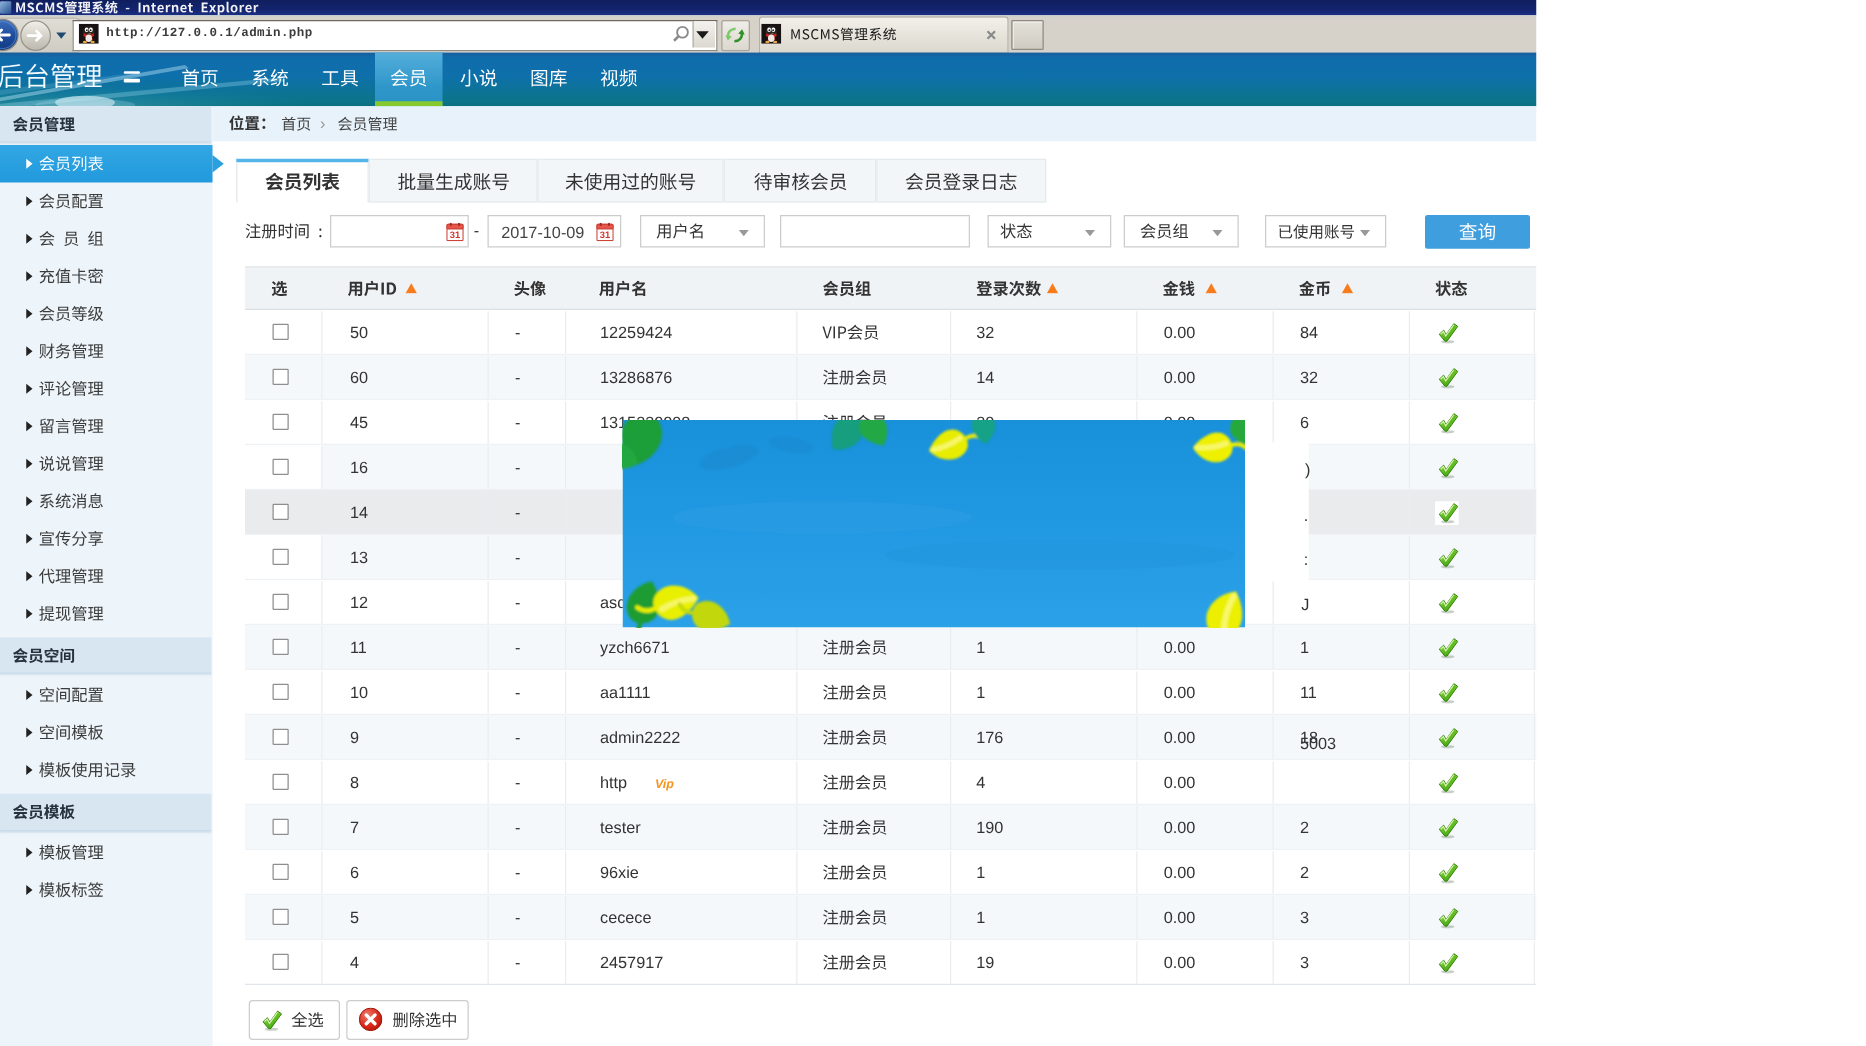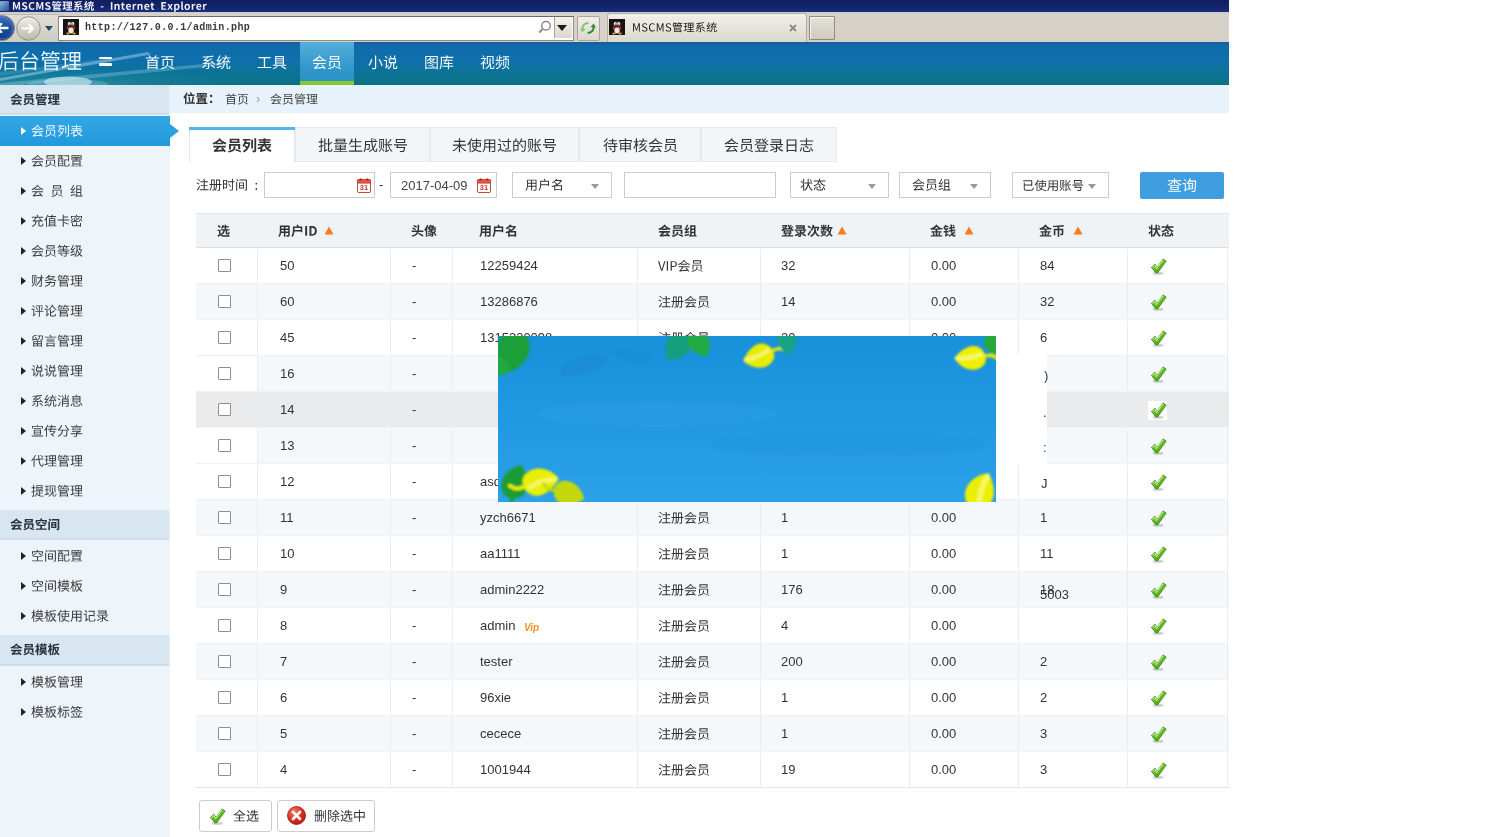--- a/index.html
+++ b/index.html
@@ -666,21 +666,21 @@
     <div style="position:absolute;left:264px;top:172px;width:111px;height:26px;background:#fff;border:1px solid #ccc;box-sizing:border-box"></div>
     <svg style="position:absolute;left:357px;top:178px" width="14" height="15" viewBox="0 0 14 15">
 <rect x="0.5" y="1.5" width="13" height="13" fill="#fff" stroke="#cc4438" rx="1"></rect>
 <rect x="0.5" y="1.5" width="13" height="3.6" fill="#e8554a" stroke="#cc4438" rx="1"></rect>
 <rect x="2.8" y="0.2" width="1.6" height="2.6" fill="#9b2d24" rx="0.8"></rect>
 <rect x="9.4" y="0.2" width="1.6" height="2.6" fill="#9b2d24" rx="0.8"></rect>
 <text x="7" y="12.2" font-family="Liberation Sans" font-size="7.5" font-weight="bold" fill="#d2352a" text-anchor="middle">31</text>
 </svg>
     <div style="position:absolute;font-family:'Liberation Sans',sans-serif;font-size:13px;color:#333;font-weight:normal;white-space:pre;line-height:20px;top:175.2px;left:379px">-</div>
     <div style="position:absolute;left:390px;top:172px;width:107px;height:26px;background:#fff;border:1px solid #ccc;box-sizing:border-box"></div>
-    <div style="position:absolute;font-family:'Liberation Sans',sans-serif;font-size:13px;color:#444;font-weight:normal;white-space:pre;line-height:20px;top:175.8px;left:401px">2017-04-09</div>
+    <div style="position:absolute;font-family:'Liberation Sans',sans-serif;font-size:13px;color:#444;font-weight:normal;white-space:pre;line-height:20px;top:175.8px;left:401px">2017-10-09</div>
     <svg style="position:absolute;left:477px;top:178px" width="14" height="15" viewBox="0 0 14 15">
 <rect x="0.5" y="1.5" width="13" height="13" fill="#fff" stroke="#cc4438" rx="1"></rect>
 <rect x="0.5" y="1.5" width="13" height="3.6" fill="#e8554a" stroke="#cc4438" rx="1"></rect>
 <rect x="2.8" y="0.2" width="1.6" height="2.6" fill="#9b2d24" rx="0.8"></rect>
 <rect x="9.4" y="0.2" width="1.6" height="2.6" fill="#9b2d24" rx="0.8"></rect>
 <text x="7" y="12.2" font-family="Liberation Sans" font-size="7.5" font-weight="bold" fill="#d2352a" text-anchor="middle">31</text>
 </svg>
     <div style="position:absolute;left:512px;top:172px;width:100px;height:26px;background:#fff;border:1px solid #ccc;box-sizing:border-box"></div>
     <svg style="position:absolute;left:525.0px;top:175.2px;overflow:visible" width="39" height="20">
       <g fill="#333" transform="translate(0,14.69) scale(0.06500,-0.06500)">
@@ -1264,21 +1264,21 @@
     <div style="position:absolute;left:760px;top:609px;width:1px;height:34px;background:#e9edf0"></div>
     <div style="position:absolute;left:909px;top:609px;width:1px;height:34px;background:#e9edf0"></div>
     <div style="position:absolute;left:1018px;top:609px;width:1px;height:34px;background:#e9edf0"></div>
     <div style="position:absolute;left:1127px;top:609px;width:1px;height:34px;background:#e9edf0"></div>
     <div style="position:absolute;left:1227px;top:609px;width:1px;height:34px;background:#e9edf0"></div>
     <div style="position:absolute;left:1328px;top:609px;width:1px;height:34px;background:#e9edf0"></div>
     <div style="position:absolute;left:1428px;top:609px;width:1px;height:34px;background:#e9edf0"></div>
     <div style="position:absolute;left:218px;top:619.0px;width:13px;height:13px;background:#fff;border:1px solid #8e8e8e;box-sizing:border-box;border-radius:1px"></div>
     <div style="position:absolute;font-family:'Liberation Sans',sans-serif;font-size:13px;color:#333;font-weight:normal;white-space:pre;line-height:20px;top:616.2px;left:280px">8</div>
     <div style="position:absolute;font-family:'Liberation Sans',sans-serif;font-size:13px;color:#333;font-weight:normal;white-space:pre;line-height:20px;top:616.2px;left:412px">-</div>
-    <div style="position:absolute;font-family:'Liberation Sans',sans-serif;font-size:13px;color:#333;font-weight:normal;white-space:pre;line-height:20px;top:616.2px;left:480px">admin</div>
+    <div style="position:absolute;font-family:'Liberation Sans',sans-serif;font-size:13px;color:#333;font-weight:normal;white-space:pre;line-height:20px;top:616.2px;left:480px">http</div>
     <div style="position:absolute;left:524px;top:622px;font-family:'Liberation Sans';font-size:10px;font-weight:bold;font-style:italic;color:#f7941d;text-shadow:0 0 1px #fff">Vip</div>
     <svg style="position:absolute;left:658.0px;top:616.2px;overflow:visible" width="52" height="20">
       <g fill="#333" transform="translate(0,14.69) scale(0.06500,-0.06500)">
         <use href="#n6ce8" x="0"></use>
         <use href="#n518c" x="200"></use>
         <use href="#n4f1a" x="400"></use>
         <use href="#n5458" x="600"></use>
       </g>
     </svg>
     <div style="position:absolute;font-family:'Liberation Sans',sans-serif;font-size:13px;color:#333;font-weight:normal;white-space:pre;line-height:20px;top:616.2px;left:781px">4</div>
@@ -1320,21 +1320,21 @@
     <div style="position:absolute;font-family:'Liberation Sans',sans-serif;font-size:13px;color:#333;font-weight:normal;white-space:pre;line-height:20px;top:652.2px;left:412px">-</div>
     <div style="position:absolute;font-family:'Liberation Sans',sans-serif;font-size:13px;color:#333;font-weight:normal;white-space:pre;line-height:20px;top:652.2px;left:480px">tester</div>
     <svg style="position:absolute;left:658.0px;top:652.2px;overflow:visible" width="52" height="20">
       <g fill="#333" transform="translate(0,14.69) scale(0.06500,-0.06500)">
         <use href="#n6ce8" x="0"></use>
         <use href="#n518c" x="200"></use>
         <use href="#n4f1a" x="400"></use>
         <use href="#n5458" x="600"></use>
       </g>
     </svg>
-    <div style="position:absolute;font-family:'Liberation Sans',sans-serif;font-size:13px;color:#333;font-weight:normal;white-space:pre;line-height:20px;top:652.2px;left:781px">200</div>
+    <div style="position:absolute;font-family:'Liberation Sans',sans-serif;font-size:13px;color:#333;font-weight:normal;white-space:pre;line-height:20px;top:652.2px;left:781px">190</div>
     <div style="position:absolute;font-family:'Liberation Sans',sans-serif;font-size:13px;color:#333;font-weight:normal;white-space:pre;line-height:20px;top:652.2px;left:931px">0.00</div>
     <div style="position:absolute;font-family:'Liberation Sans',sans-serif;font-size:13px;color:#333;font-weight:normal;white-space:pre;line-height:20px;top:652.2px;left:1040px">2</div>
     <svg style="position:absolute;left:1150px;top:653.5px" width="17" height="17" viewBox="0 0 17 17">
 <ellipse cx="8.2" cy="15.4" rx="5.4" ry="1.3" fill="#8fa08f" opacity="0.5"></ellipse>
 <path d="M1.4 9.4 L4.9 6.1 L6.9 9.6 L13.1 0.9 L16.2 3.1 L7.6 14.9 L5.9 14.9 Z" fill="url(#ggrad)" stroke="#39850e" stroke-width="0.8" stroke-linejoin="round"></path>
 <path d="M13.2 2 L15 3.3 L7.1 14 L6.4 13.6 Z" fill="#5cb91e" opacity="0.7"></path>
 <path d="M2.5 9.3 L4.7 7.2 L6.6 10.6 L13 1.8" fill="none" stroke="#dcf7b4" stroke-width="1" opacity="0.95"></path>
 </svg>
     <svg style="position:absolute;left:1252px;top:655.0px" width="15" height="15" viewBox="0 0 15 15">
 <path d="M2.9 0.8 L7.5 5.4 L12.1 0.8 L14.2 2.9 L9.6 7.5 L14.2 12.1 L12.1 14.2 L7.5 9.6 L2.9 14.2 L0.8 12.1 L5.4 7.5 L0.8 2.9 Z" fill="url(#rgrad)" stroke="#8e130b" stroke-width="0.7" stroke-linejoin="round"></path>
@@ -1443,21 +1443,21 @@
     <div style="position:absolute;left:760px;top:753px;width:1px;height:34px;background:#e9edf0"></div>
     <div style="position:absolute;left:909px;top:753px;width:1px;height:34px;background:#e9edf0"></div>
     <div style="position:absolute;left:1018px;top:753px;width:1px;height:34px;background:#e9edf0"></div>
     <div style="position:absolute;left:1127px;top:753px;width:1px;height:34px;background:#e9edf0"></div>
     <div style="position:absolute;left:1227px;top:753px;width:1px;height:34px;background:#e9edf0"></div>
     <div style="position:absolute;left:1328px;top:753px;width:1px;height:34px;background:#e9edf0"></div>
     <div style="position:absolute;left:1428px;top:753px;width:1px;height:34px;background:#e9edf0"></div>
     <div style="position:absolute;left:218px;top:763.0px;width:13px;height:13px;background:#fff;border:1px solid #8e8e8e;box-sizing:border-box;border-radius:1px"></div>
     <div style="position:absolute;font-family:'Liberation Sans',sans-serif;font-size:13px;color:#333;font-weight:normal;white-space:pre;line-height:20px;top:760.2px;left:280px">4</div>
     <div style="position:absolute;font-family:'Liberation Sans',sans-serif;font-size:13px;color:#333;font-weight:normal;white-space:pre;line-height:20px;top:760.2px;left:412px">-</div>
-    <div style="position:absolute;font-family:'Liberation Sans',sans-serif;font-size:13px;color:#333;font-weight:normal;white-space:pre;line-height:20px;top:760.2px;left:480px">1001944</div>
+    <div style="position:absolute;font-family:'Liberation Sans',sans-serif;font-size:13px;color:#333;font-weight:normal;white-space:pre;line-height:20px;top:760.2px;left:480px">2457917</div>
     <svg style="position:absolute;left:658.0px;top:760.2px;overflow:visible" width="52" height="20">
       <g fill="#333" transform="translate(0,14.69) scale(0.06500,-0.06500)">
         <use href="#n6ce8" x="0"></use>
         <use href="#n518c" x="200"></use>
         <use href="#n4f1a" x="400"></use>
         <use href="#n5458" x="600"></use>
       </g>
     </svg>
     <div style="position:absolute;font-family:'Liberation Sans',sans-serif;font-size:13px;color:#333;font-weight:normal;white-space:pre;line-height:20px;top:760.2px;left:781px">19</div>
     <div style="position:absolute;font-family:'Liberation Sans',sans-serif;font-size:13px;color:#333;font-weight:normal;white-space:pre;line-height:20px;top:760.2px;left:931px">0.00</div>

